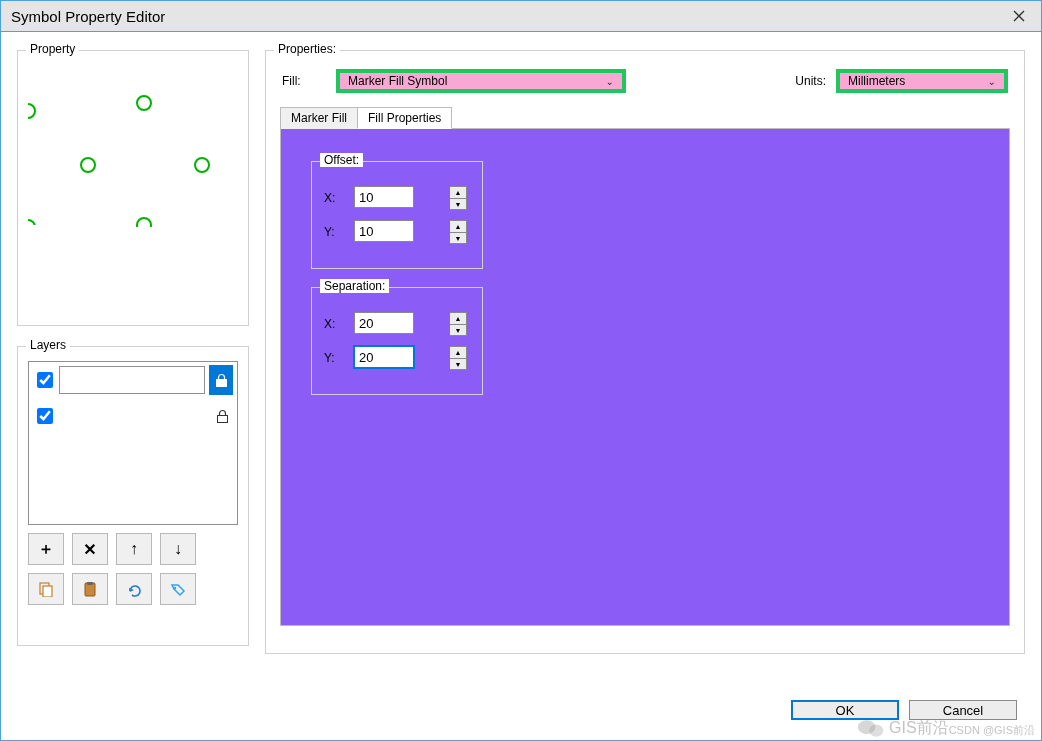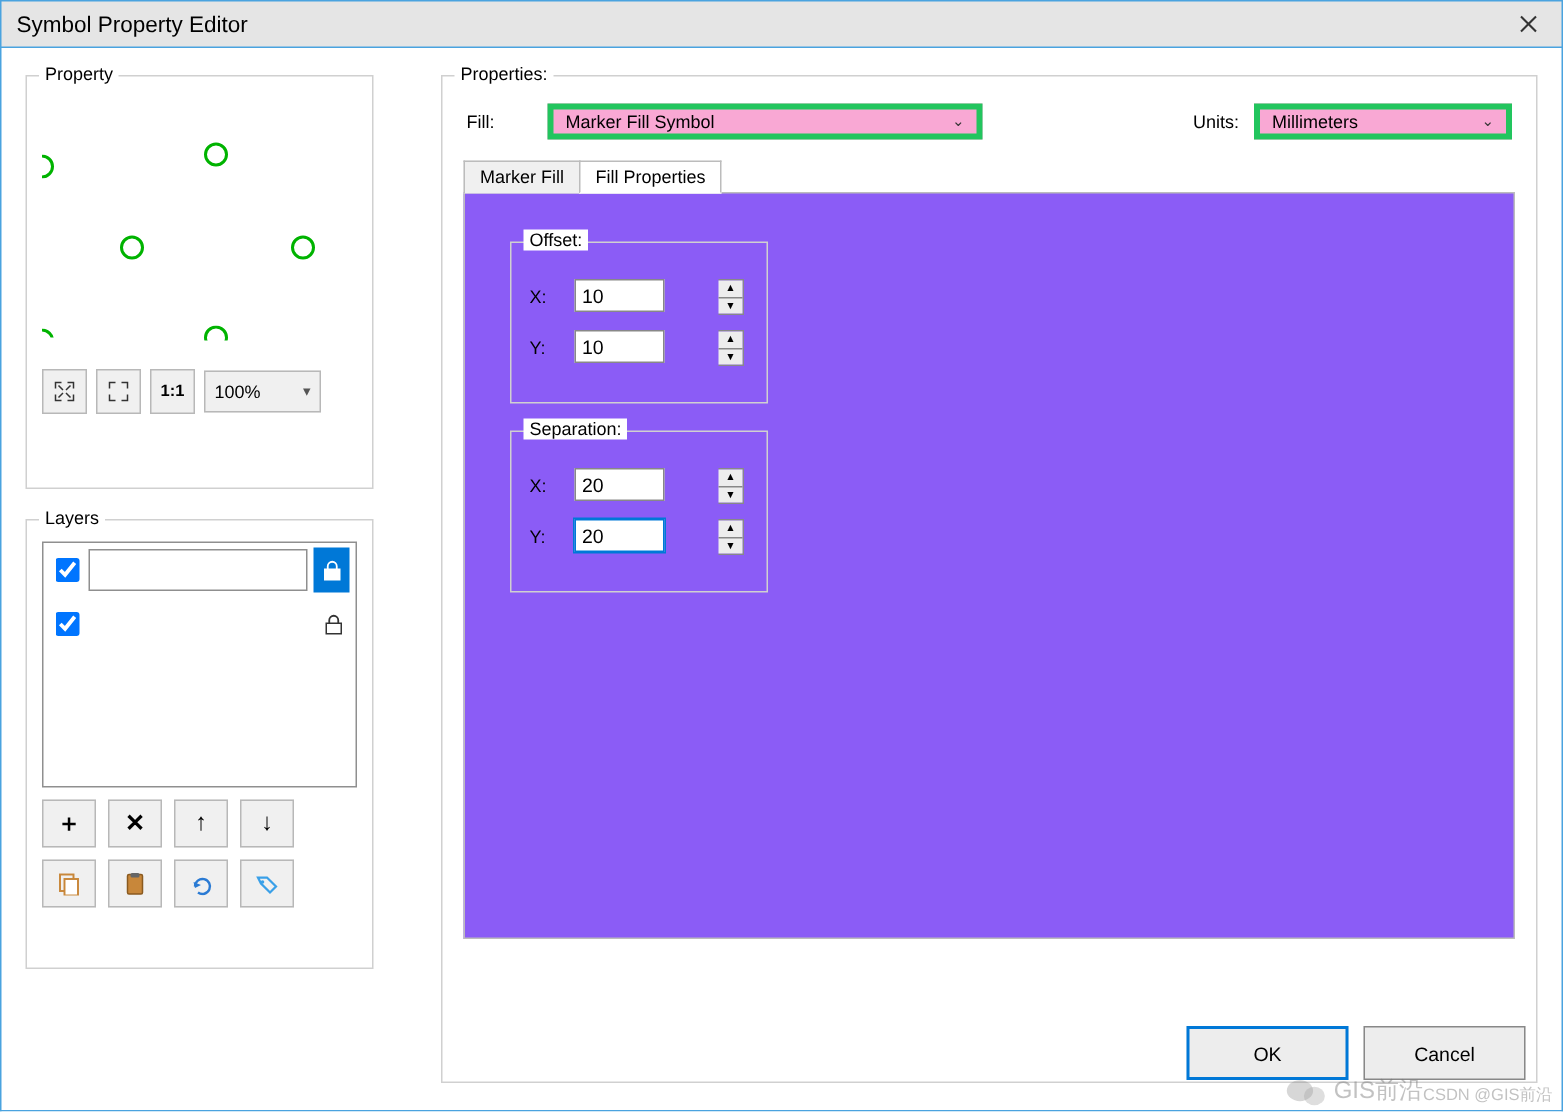--- a/index.html
+++ b/index.html
@@ -115,21 +115,21 @@
   .layer-row.selected .lock-wrap { background:#0078d7; width:24px; height:30px; display:flex; align-items:center; justify-content:center;}
   .layer-btns { display:flex; gap:8px; margin-top:8px; }
   .layer-btns2 { display:flex; gap:8px; margin-top:8px; }
   .sq-btn {
     width:36px; height:32px; border:1px solid #b8b8b8; background:#f0f0f0;
     display:flex; align-items:center; justify-content:center;
     font-size:16px; font-weight:bold;
   }
   
   .right { flex:1; }
-  .props-box { height: 672px; margin-left: 29px; }
+  .props-box { height: 604px; }
   .type-row { display:flex; align-items:center; gap:10px; padding:4px 6px 14px 6px;}
   .type-row .lbl { width:44px; }
   .combo {
     border:4px solid #22c55e; background:#f9a8d4;
     height:24px; display:flex; align-items:center; padding:0 8px;
     justify-content:space-between;
     text-align:center;
   }
   .combo .chev { font-size:10px; color:#333; }
   .type-combo { width:290px; }
@@ -165,21 +165,21 @@
     width:60px; height:22px; border:1px solid #888; padding:0 4px;
     font-family:inherit; font-size:13px;
   }
   .spin-input.focused { border:1px solid #0078d7; outline:1px solid #0078d7; }
   .spin-btns { display:flex; flex-direction:column; border:1px solid #888; border-left:none;}
   .spin-btns .sb { height:11px; width:16px; background:#ededed; display:flex; align-items:center; justify-content:center; font-size:7px; line-height:1;}
   .spin-btns .sb + .sb { border-top:1px solid #888;}
   
   .dlg-buttons { position:absolute; right:24px; bottom:20px; display:flex; gap:10px;}
   .dlg-btn {
-    width:108px; height:36px; border:1px solid #888; background:#ededed;
+    width:108px; height:20px; border:1px solid #888; background:#ededed;
     display:flex; align-items:center; justify-content:center; font-size:13px;
   }
   .dlg-btn.primary { border:2px solid #0078d7;}
   
   .watermark {
     position:absolute; right:6px; bottom:0px;
     color:rgba(120,120,120,0.45); font-size:13px;
     display:flex; align-items:center; gap:4px;
     pointer-events:none;
   }
@@ -207,39 +207,20 @@
 
       <div class="groupbox preview-box">
         <div class="gb-label">Property</div>
         <div class="preview-canvas">
           <div class="circ" style="left:-8px; top:38px; clip-path: inset(0 0 0 8px);"></div>
           <div class="circ" style="left:108px; top:30px;"></div>
           <div class="circ" style="left:52px; top:92px;"></div>
           <div class="circ" style="left:166px; top:92px;"></div>
           <div class="circ" style="left:-8px; top:154px; clip-path: inset(0 0 10px 8px);"></div>
           <div class="circ" style="left:108px; top:152px; clip-path: inset(0 0 6px 0);"></div>
-        </div>
-        <div class="preview-toolbar">
-          <div class="icon-btn">
-            <svg width="14" height="14" viewBox="0 0 14 14">
-                <path d="M5 1 L1 1 L1 5 M9 1 L13 1 L13 5 M1 9 L1 13 L5 13 M13 9 L13 13 L9 13 M3 3 L6 6 M11 3 L8 6 M3 11 L6 8 M11 11 L8 8" stroke="#333" stroke-width="1" fill="none"></path>
-              </svg>
-          </div>
-          <div class="icon-btn">
-            <svg width="14" height="14" viewBox="0 0 14 14">
-                <path d="M5 1 L1 1 L1 5 M9 1 L13 1 L13 5 M1 9 L1 13 L5 13 M13 9 L13 13 L9 13" stroke="#333" stroke-width="1" fill="none"></path>
-              </svg>
-          </div>
-          <div class="icon-btn">
-            <span style="font-size:11px; font-weight:bold;">1:1</span>
-          </div>
-          <div class="zoom-combo">
-            <span>100%</span>
-            <span class="chev">▾</span>
-          </div>
         </div>
       </div>
 
       <div class="groupbox layers-box">
         <div class="gb-label">Layers</div>
         <div class="layer-list">
           <div class="layer-row selected">
             <div class="chk"><input type="checkbox" checked="" style=""></div>
             <div class="swatch"></div>
             <div class="lock-wrap">

